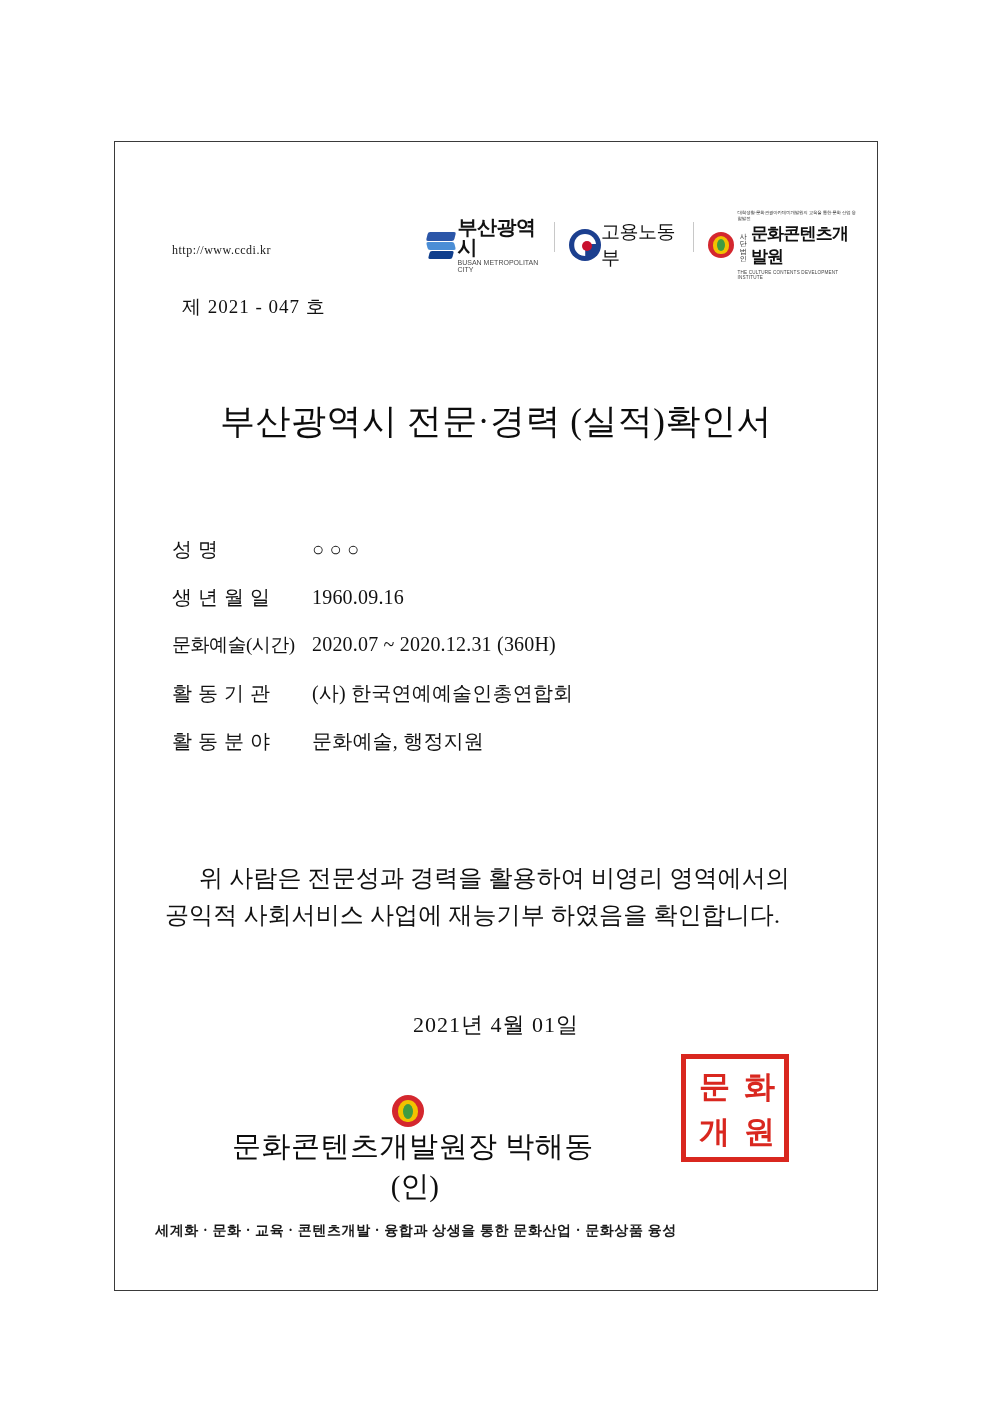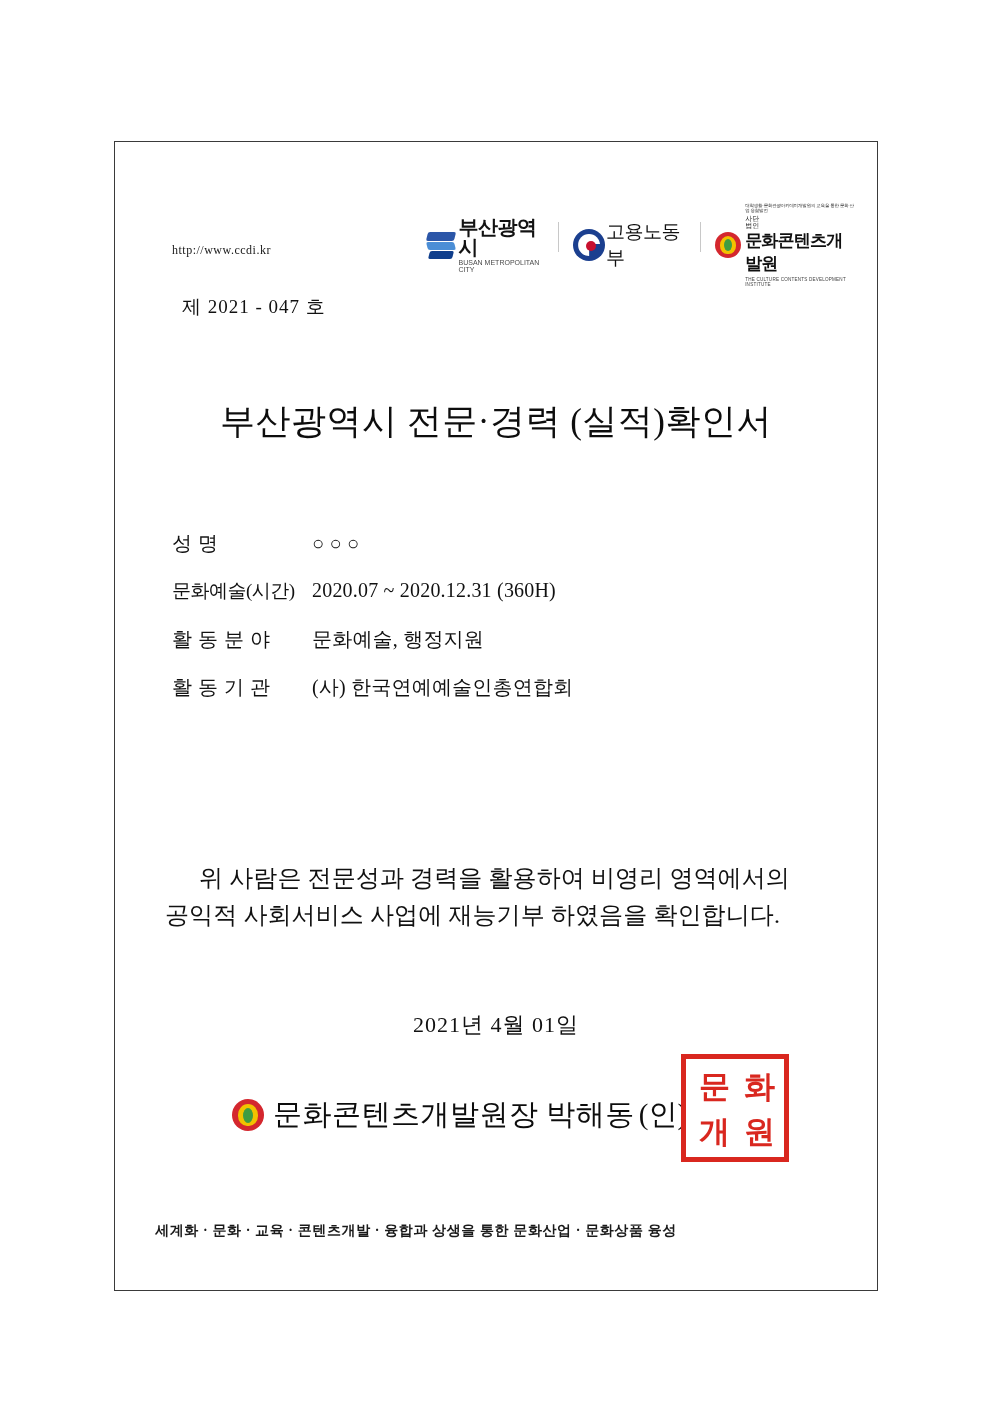--- a/index.html
+++ b/index.html
@@ -186,21 +186,20 @@
     font-family: "Liberation Sans", sans-serif;
     font-size: 4.5px;
     color: #333333;
     letter-spacing: -0.2px;
     line-height: 1.2;
     margin-bottom: 1px;
   }
   .ccdi-row {
     display: flex;
     align-items: baseline;
-    flex-direction: column;
   }
   .ccdi-badge {
     font-family: "Liberation Sans", sans-serif;
     font-size: 7px;
     color: #222222;
     line-height: 1.05;
     margin-right: 2px;
     text-align: center;
   }
   .ccdi-main {
@@ -254,20 +253,21 @@
     display: flex;
     align-items: baseline;
     height: 48px;
   }
   .field-label {
     width: 140px;
     font-size: 20px;
     letter-spacing: 0.5px;
     color: #111111;
     white-space: nowrap;
+    margin-top: 6px;
   }
   .field-label.tight {
     letter-spacing: -0.5px;
     font-size: 19px;
   }
   .field-value {
     font-size: 20px;
     color: #111111;
     letter-spacing: 0.2px;
   }
@@ -300,20 +300,21 @@
     color: #111111;
   }
 
   
   .signature {
     position: absolute;
     left: 232px;
     top: 1095px;
     display: flex;
     align-items: center;
+    flex-direction: column;
   }
   .sig-mark {
     width: 32px; height: 32px;
     border-radius: 50%;
     background: #d4272e;
     position: relative;
     margin-right: 9px;
     flex: none;
   }
   .sig-mark .inner {
@@ -445,34 +446,38 @@
 
   <div class="cert-title">부산광역시  전문·경력  (실적)확인서</div>
 
   <div class="fields">
 
     <div class="field-row">
       <div class="field-label">성        명</div>
       <div class="field-value">○ ○ ○</div>
     </div>
 
+    <div class="field-row">
+      <div class="field-label">생 년 월 일</div>
+      <div class="field-value">1960.09.16</div>
+    </div>
 
     <div class="field-row">
       <div class="field-label tight">문화예술(시간)</div>
       <div class="field-value">2020.07 ~ 2020.12.31  (360H)</div>
     </div>
 
     <div class="field-row">
+      <div class="field-label">활 동 기 관</div>
+      <div class="field-value">(사) 한국연예예술인총연합회</div>
+    </div>
+
+    <div class="field-row">
       <div class="field-label">활 동 분 야</div>
       <div class="field-value">문화예술, 행정지원</div>
-    </div>
-
-    <div class="field-row">
-      <div class="field-label">활 동 기 관</div>
-      <div class="field-value">(사) 한국연예예술인총연합회</div>
     </div>
 
   </div>
 
   <div class="statement">
     <span class="indent"></span><span>위 사람은 전문성과 경력을 활용하여 비영리 영역에서의</span><br>
     <span>공익적 사회서비스 사업에 재능기부 하였음을 확인합니다.</span>
   </div>
 
   <div class="cert-date">2021년   4월   01일</div>

